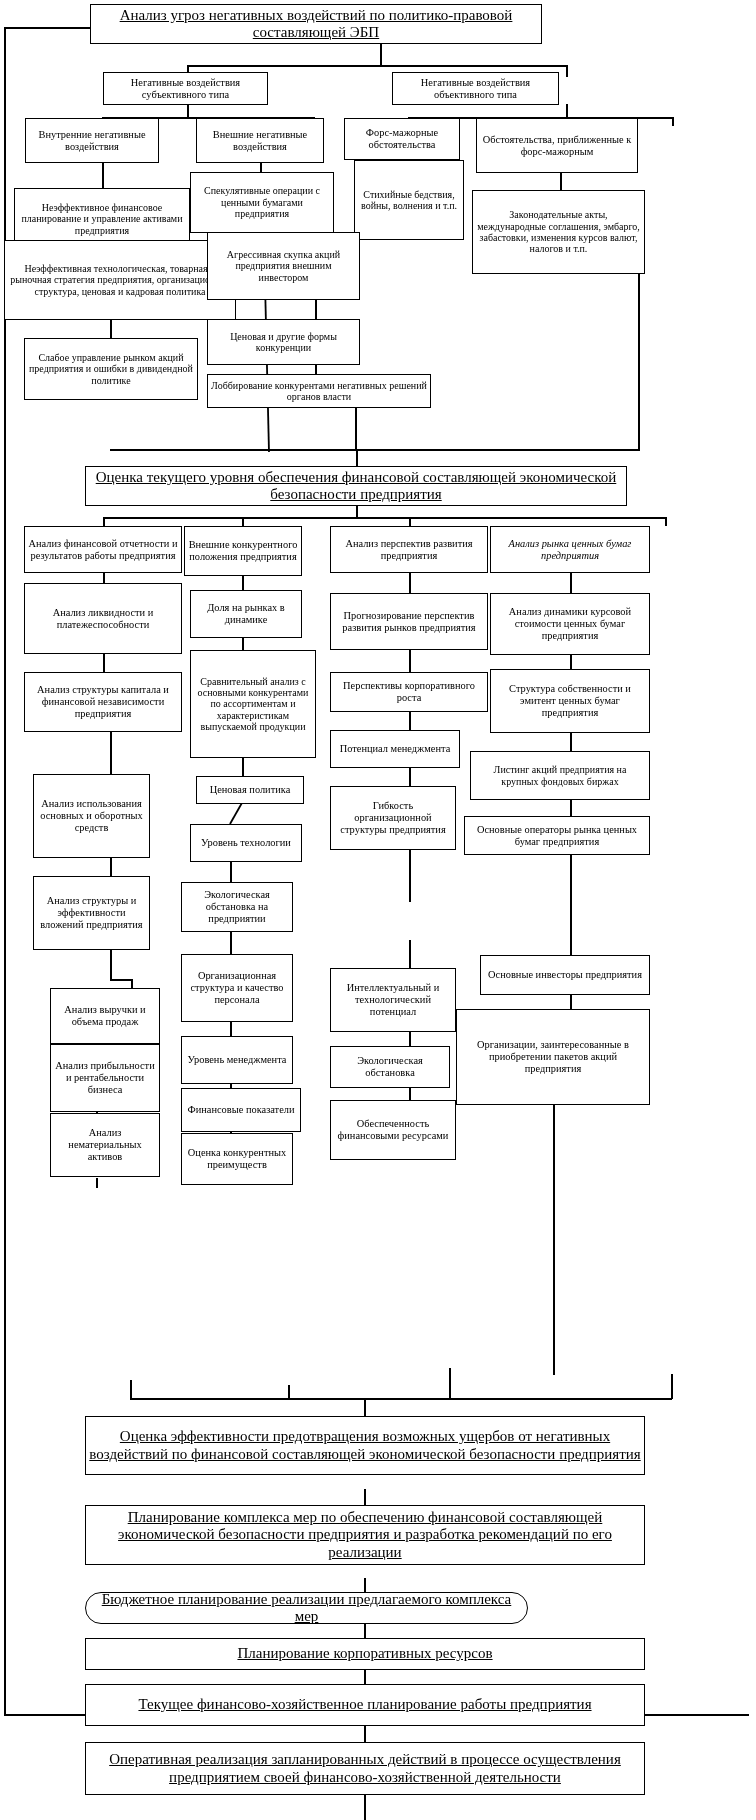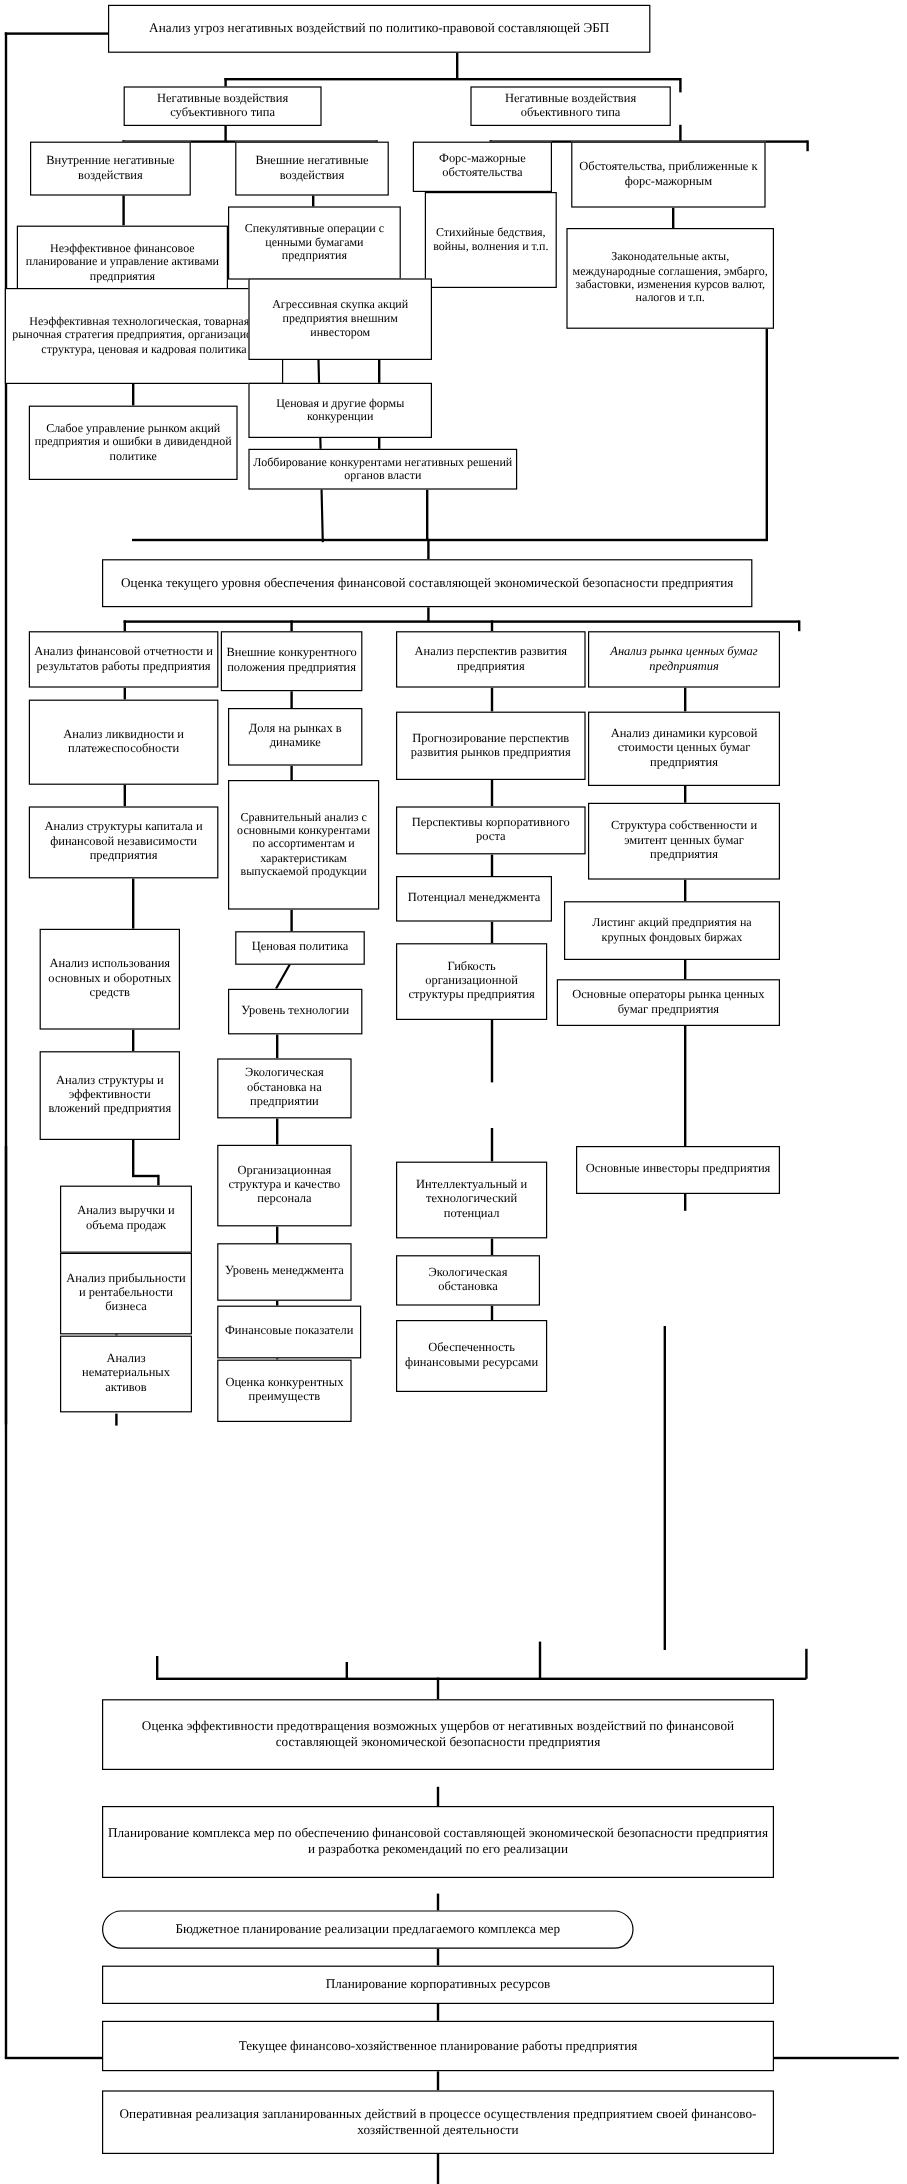--- a/index.html
+++ b/index.html
@@ -12,21 +12,21 @@
     background:#fff;
     display:flex;
     align-items:center;
     justify-content:center;
     text-align:center;
     line-height:1.14;
     padding:2px 3px;
     z-index:3;
   }
   .node span{display:block;width:100%;}
-  .f11{font-size:11px;}
+  .f11{font-size:15px;text-decoration:underline;}
   .f105{font-size:10.4px;}
   .f10{font-size:10px;}
   .line{position:absolute;background:#000;z-index:1;}
   .vl{width:1.7px;}
   .hl{height:1.7px;}
   .diag{position:absolute;z-index:1;}
 </style>
 </head>
 <body>
 
@@ -303,20 +303,23 @@
     </div>
 
   <div class="node f105" style="left:181px;top:954px;width:112px;height:68px;">
     <span>Организационная структура и качество персонала</span>
     </div>
 
   <div class="node f105" style="left:330px;top:968px;width:126px;height:64px;">
     <span>Интеллектуальный и технологический потенциал</span>
     </div>
 
+  <div class="node f105" style="left:456px;top:1009px;width:194px;height:96px;">
+    <span>Организации, заинтересованные в приобретении пакетов акций предприятия</span>
+    </div>
 
   <div class="node f105" style="left:50px;top:988px;width:110px;height:56px;">
     <span>Анализ выручки и объема продаж</span>
     </div>
 
   <div class="node f105" style="left:181px;top:1036px;width:112px;height:48px;">
     <span>Уровень менеджмента</span>
     </div>
 
   <div class="node f105" style="left:330px;top:1046px;width:120px;height:42px;">

